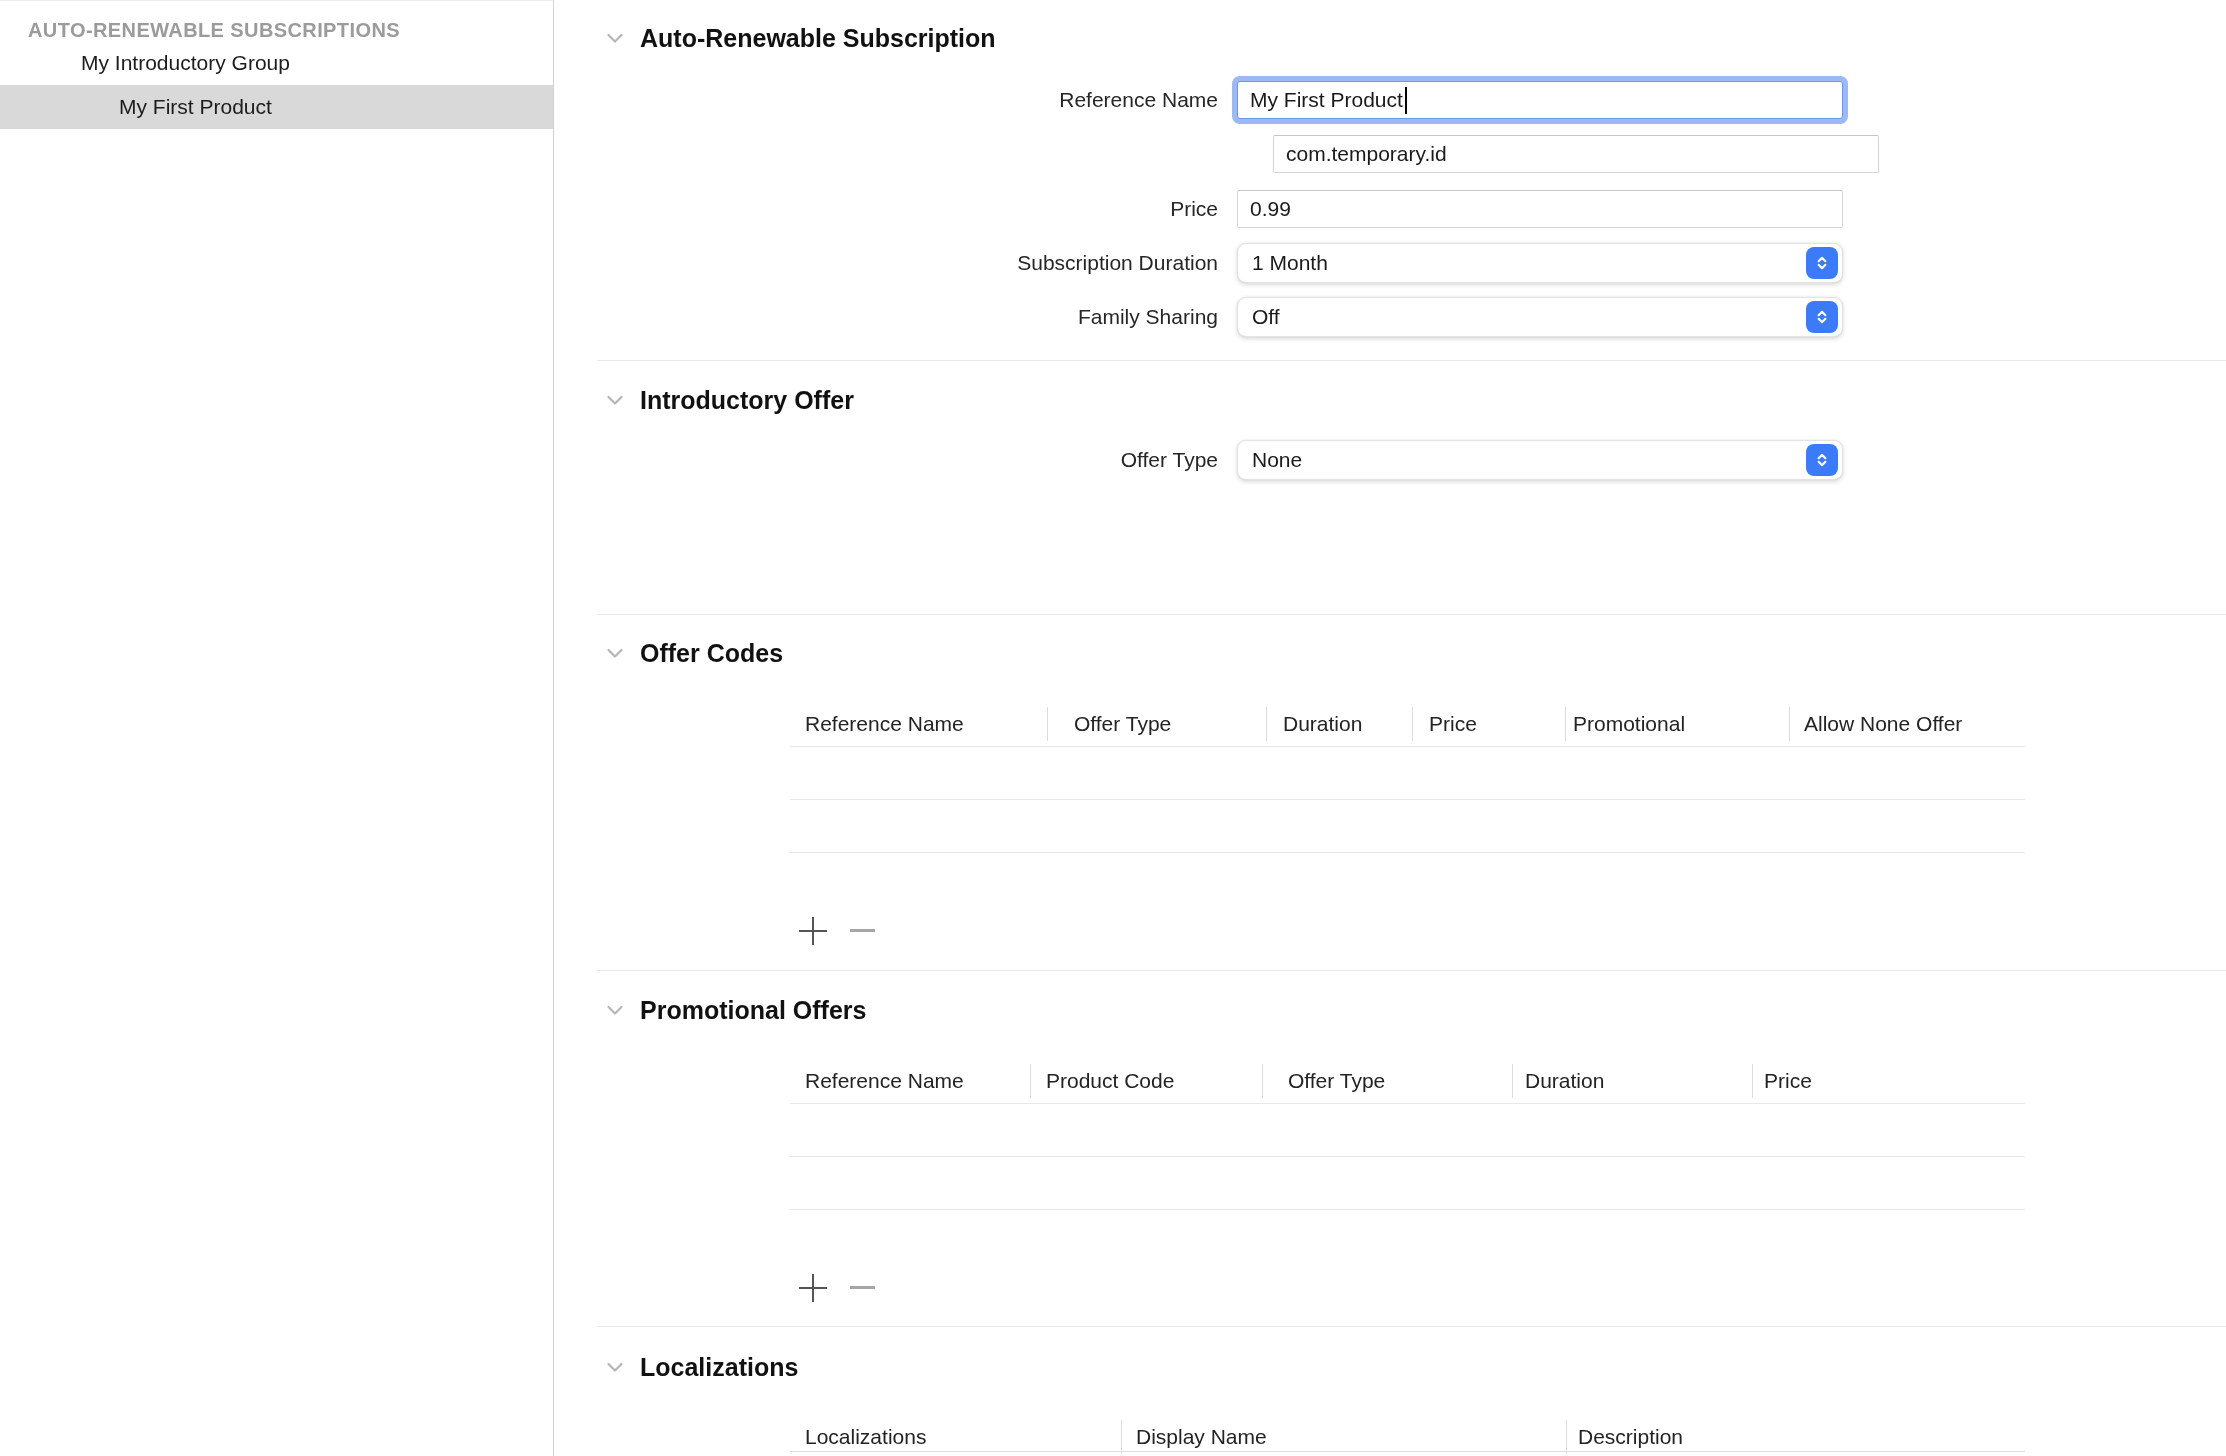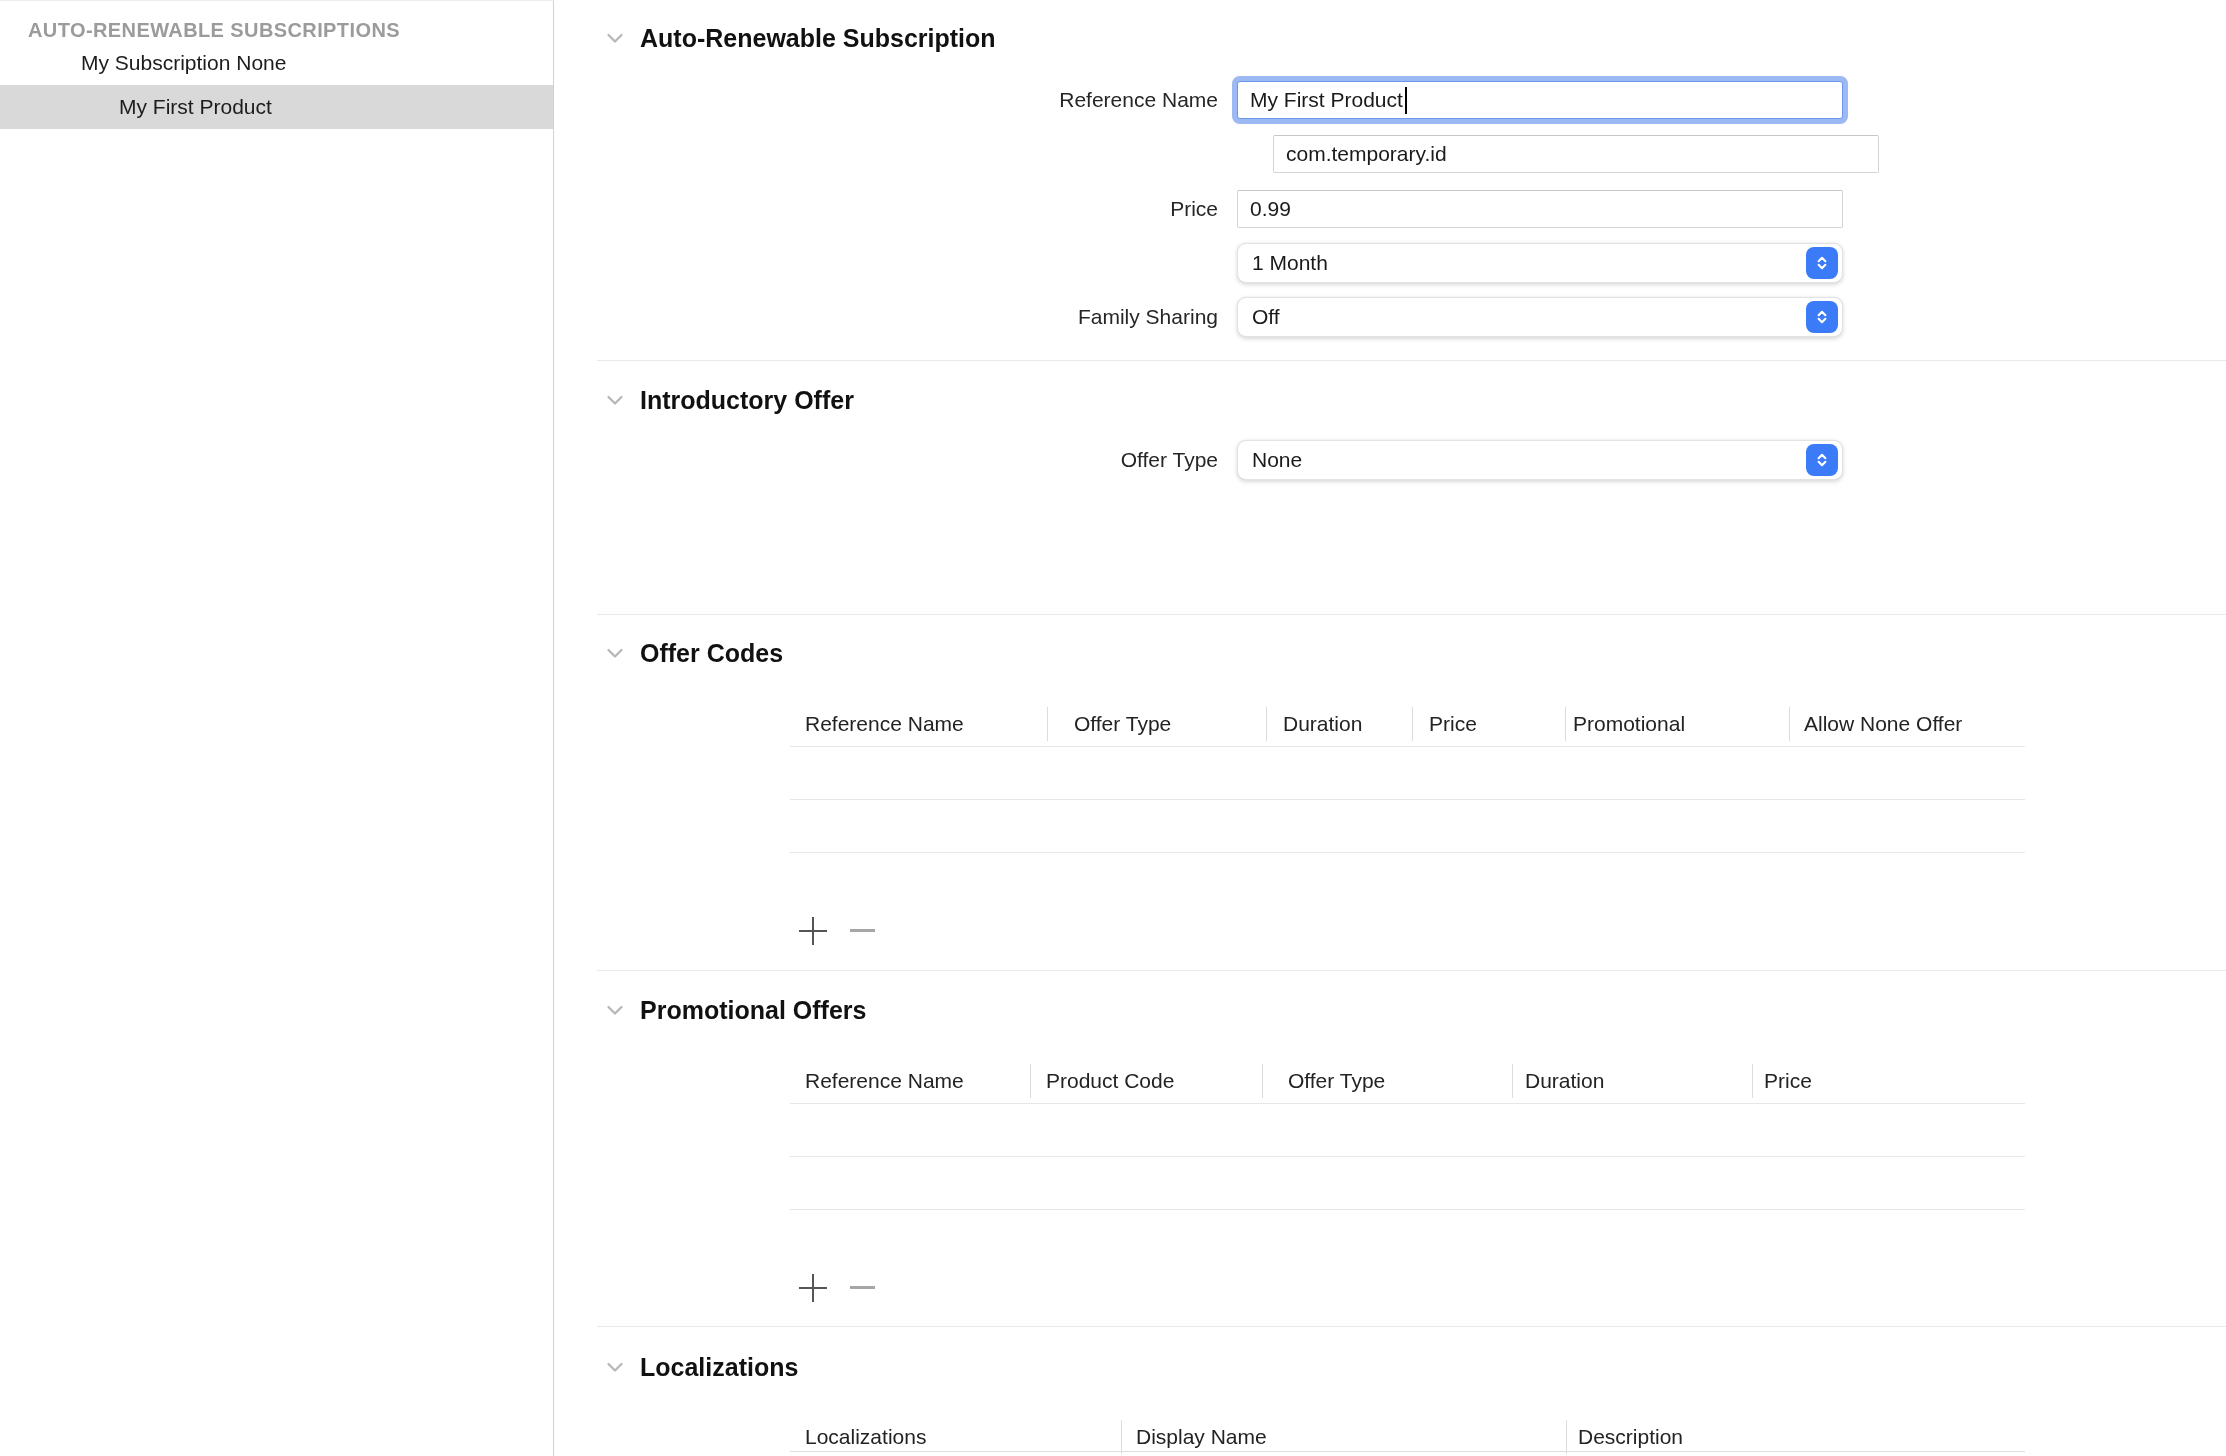--- a/index.html
+++ b/index.html
@@ -91,21 +91,21 @@
   .tbl-minus { width:25px; height:3px; background:#a6a6a6; }
 </style>
 </head>
 <body>
 
 <div class="app">
 
   <aside class="sidebar">
     <div class="sidebar-header">AUTO-RENEWABLE SUBSCRIPTIONS</div>
     <div class="sidebar-item group">
-      <span>My Subscription None</span>
+      <span>My Introductory Group</span>
     </div>
     <div class="sidebar-item product selected">
       <span>My First Product</span>
     </div>
     <div class="sidebar-actions">
       
       
     </div>
   </aside>
 
@@ -122,20 +122,21 @@
     <div class="text-field focused" style="top:81px">
       <span>My First Product</span>
         <span class="caret"></span>
     </div>
 
     <input class="text-field" style="top: 135px; margin-left: 36px;" value="com.temporary.id">
 
     <div class="form-label" style="top:209px">Price</div>
     <input class="text-field" style="top: 190px;" value="0.99">
 
+    <div class="form-label" style="top:263px">Subscription Duration</div>
     <div class="popup" style="top:243px">
       <span>1 Month</span>
       <span class="stepper">
         <svg width="18" height="18" viewBox="0 0 16 16">
             <path d="M5 6.4 8 3.4 11 6.4" fill="none" stroke="#fff" stroke-width="1.9" stroke-linecap="round" stroke-linejoin="round"></path>
             <path d="M5 9.6 8 12.6 11 9.6" fill="none" stroke="#fff" stroke-width="1.9" stroke-linecap="round" stroke-linejoin="round"></path>
           </svg>
       </span>
     </div>
 

